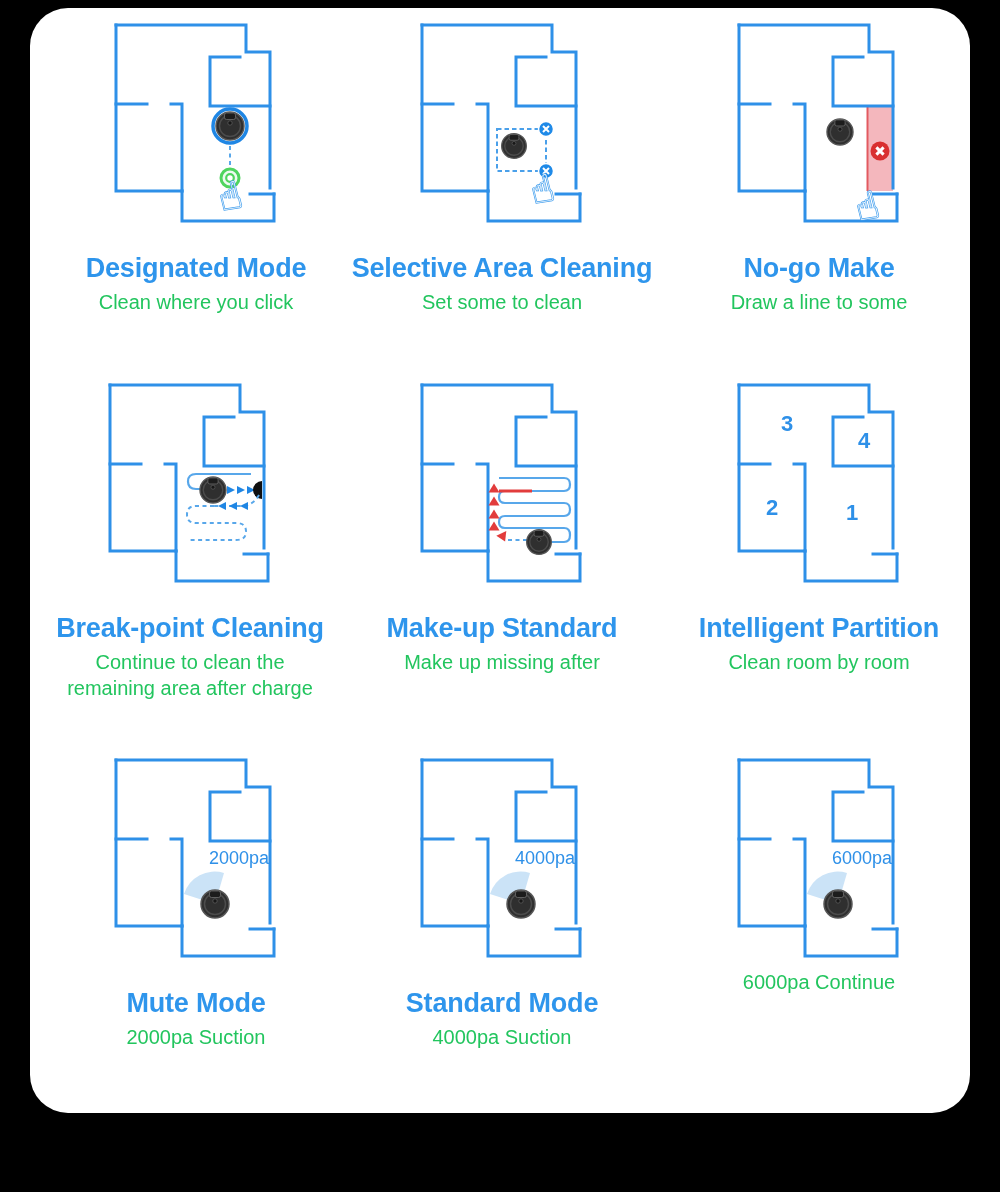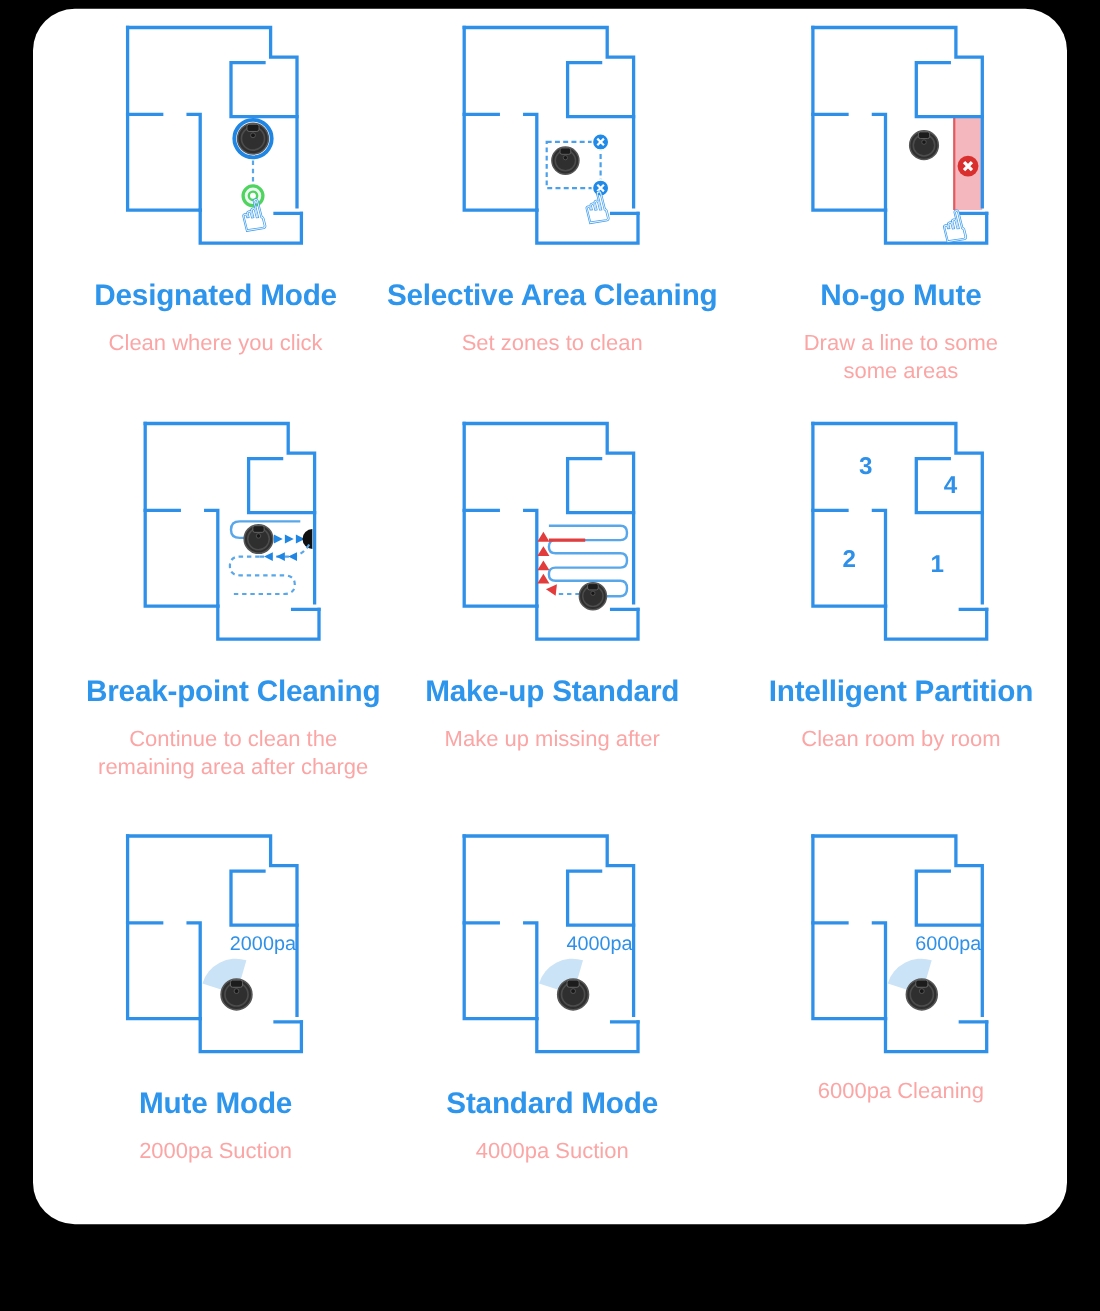--- a/index.html
+++ b/index.html
@@ -18,21 +18,21 @@
     position:absolute;width:320px;text-align:center;
   }
   .plan{
     display:block;margin:0 auto;width:168px;height:208px;
   }
   .title{
     margin:23px 0 0;font-size:27px;line-height:32px;font-weight:bold;
     color:#2E95EC;white-space:nowrap;letter-spacing:-0.2px;text-align:center;
   }
   .desc{
-    margin:15px 0 0;font-size:20px;line-height:26px;color:#fca5a5;
+    margin:5px 0 0;font-size:20px;line-height:26px;color:#22c55e;
   }
   .desc span{display:block;white-space:nowrap;}
   
   .dash{fill:none;stroke:#58A7EA;stroke-width:2;stroke-dasharray:4 3.5;}
   .dashrect{fill:none;stroke:#4AA0EA;stroke-width:2;stroke-dasharray:4.5 3;}
   .solid{fill:none;stroke:#58A7EA;stroke-width:2.2;}
   .hand{font-family:"DejaVu Sans",sans-serif;font-size:38px;fill:#ffffff;stroke:#3F9DED;stroke-width:1.4px;paint-order:stroke;}
   .room{font-family:"Liberation Sans",sans-serif;font-weight:bold;font-size:22px;fill:#2E90E8;text-anchor:middle;}
   .pa{font-family:"Liberation Sans",sans-serif;font-size:18px;fill:#2E90E8;text-anchor:middle;}
 </style>
@@ -89,41 +89,40 @@
   <svg class="plan" viewBox="-4 -4 168 208">
     <use href="#plan"></use>
     <rect x="75" y="104" width="49" height="42" class="dashrect"></rect>
     <use href="#robot" transform="translate(92,121) scale(0.88)"></use>
     <use href="#xdot" transform="translate(124,104)"></use>
     <use href="#xdot" transform="translate(124,146)"></use>
     <text class="hand" transform="translate(112,180) rotate(-14)">☝</text>
   </svg>
   <h3 class="title">Selective Area Cleaning</h3>
   <p class="desc">
-      <span>Set zones to clean</span>
+      <span>Set some to clean</span>
     </p>
 </div>
 
 <div class="cell" style="left:659px;top:21px">
   <svg class="plan" viewBox="-4 -4 168 208">
     <rect x="128" y="81" width="26" height="85" fill="#F4B7BD"></rect>
     <line x1="128.5" y1="81" x2="128.5" y2="166" stroke="#E25A60" stroke-width="2"></line>
     <use href="#plan"></use>
     <use href="#robot" transform="translate(101,107) scale(0.93)"></use>
     <use href="#xred" transform="translate(141,126)"></use>
     <text class="hand" transform="translate(120,197) rotate(-14)">☝</text>
   </svg>
-  <h3 class="title">No-go Mute</h3>
+  <h3 class="title">No-go Make</h3>
   <p class="desc">
     <span>Draw a line to some</span>
-      <span>some areas</span>
   </p>
 </div>
 
-<div class="cell" style="left:52px;top:381px">
+<div class="cell" style="left:30px;top:381px">
   <svg class="plan" viewBox="-4 -4 168 208">
     <use href="#plan"></use>
     <path d="M141,89 H86 Q78,89 78,96.5 Q78,104 86,104 H92" class="solid"></path>
     <use href="#robot" transform="translate(103,105) scale(0.93)"></use>
     <g fill="#1F86E4">
       <path d="M117,101 l8,4 -8,4 z"></path>
         <path d="M127,101 l8,4 -8,4 z"></path>
         <path d="M137,101 l8,4 -8,4 z"></path>
     </g>
     <path d="M152,96 a9,9 0 0 0 0,18 z" fill="#101010"></path>
@@ -204,15 +203,15 @@
 </div>
 
 <div class="cell" style="left:659px;top:756px">
   <svg class="plan" viewBox="-4 -4 168 208">
     <use href="#plan"></use>
     <path d="M99,144 L68,134 A32,32 0 0 1 108,113 Z" fill="#CBE3F7"></path>
     <use href="#robot" transform="translate(99,144)"></use>
     <text class="pa" x="123" y="104">6000pa</text>
   </svg>
   <p class="desc">
-      <span>6000pa Cleaning</span>
+      <span>6000pa Continue</span>
     </p>
 </div>
 
 </body></html>

